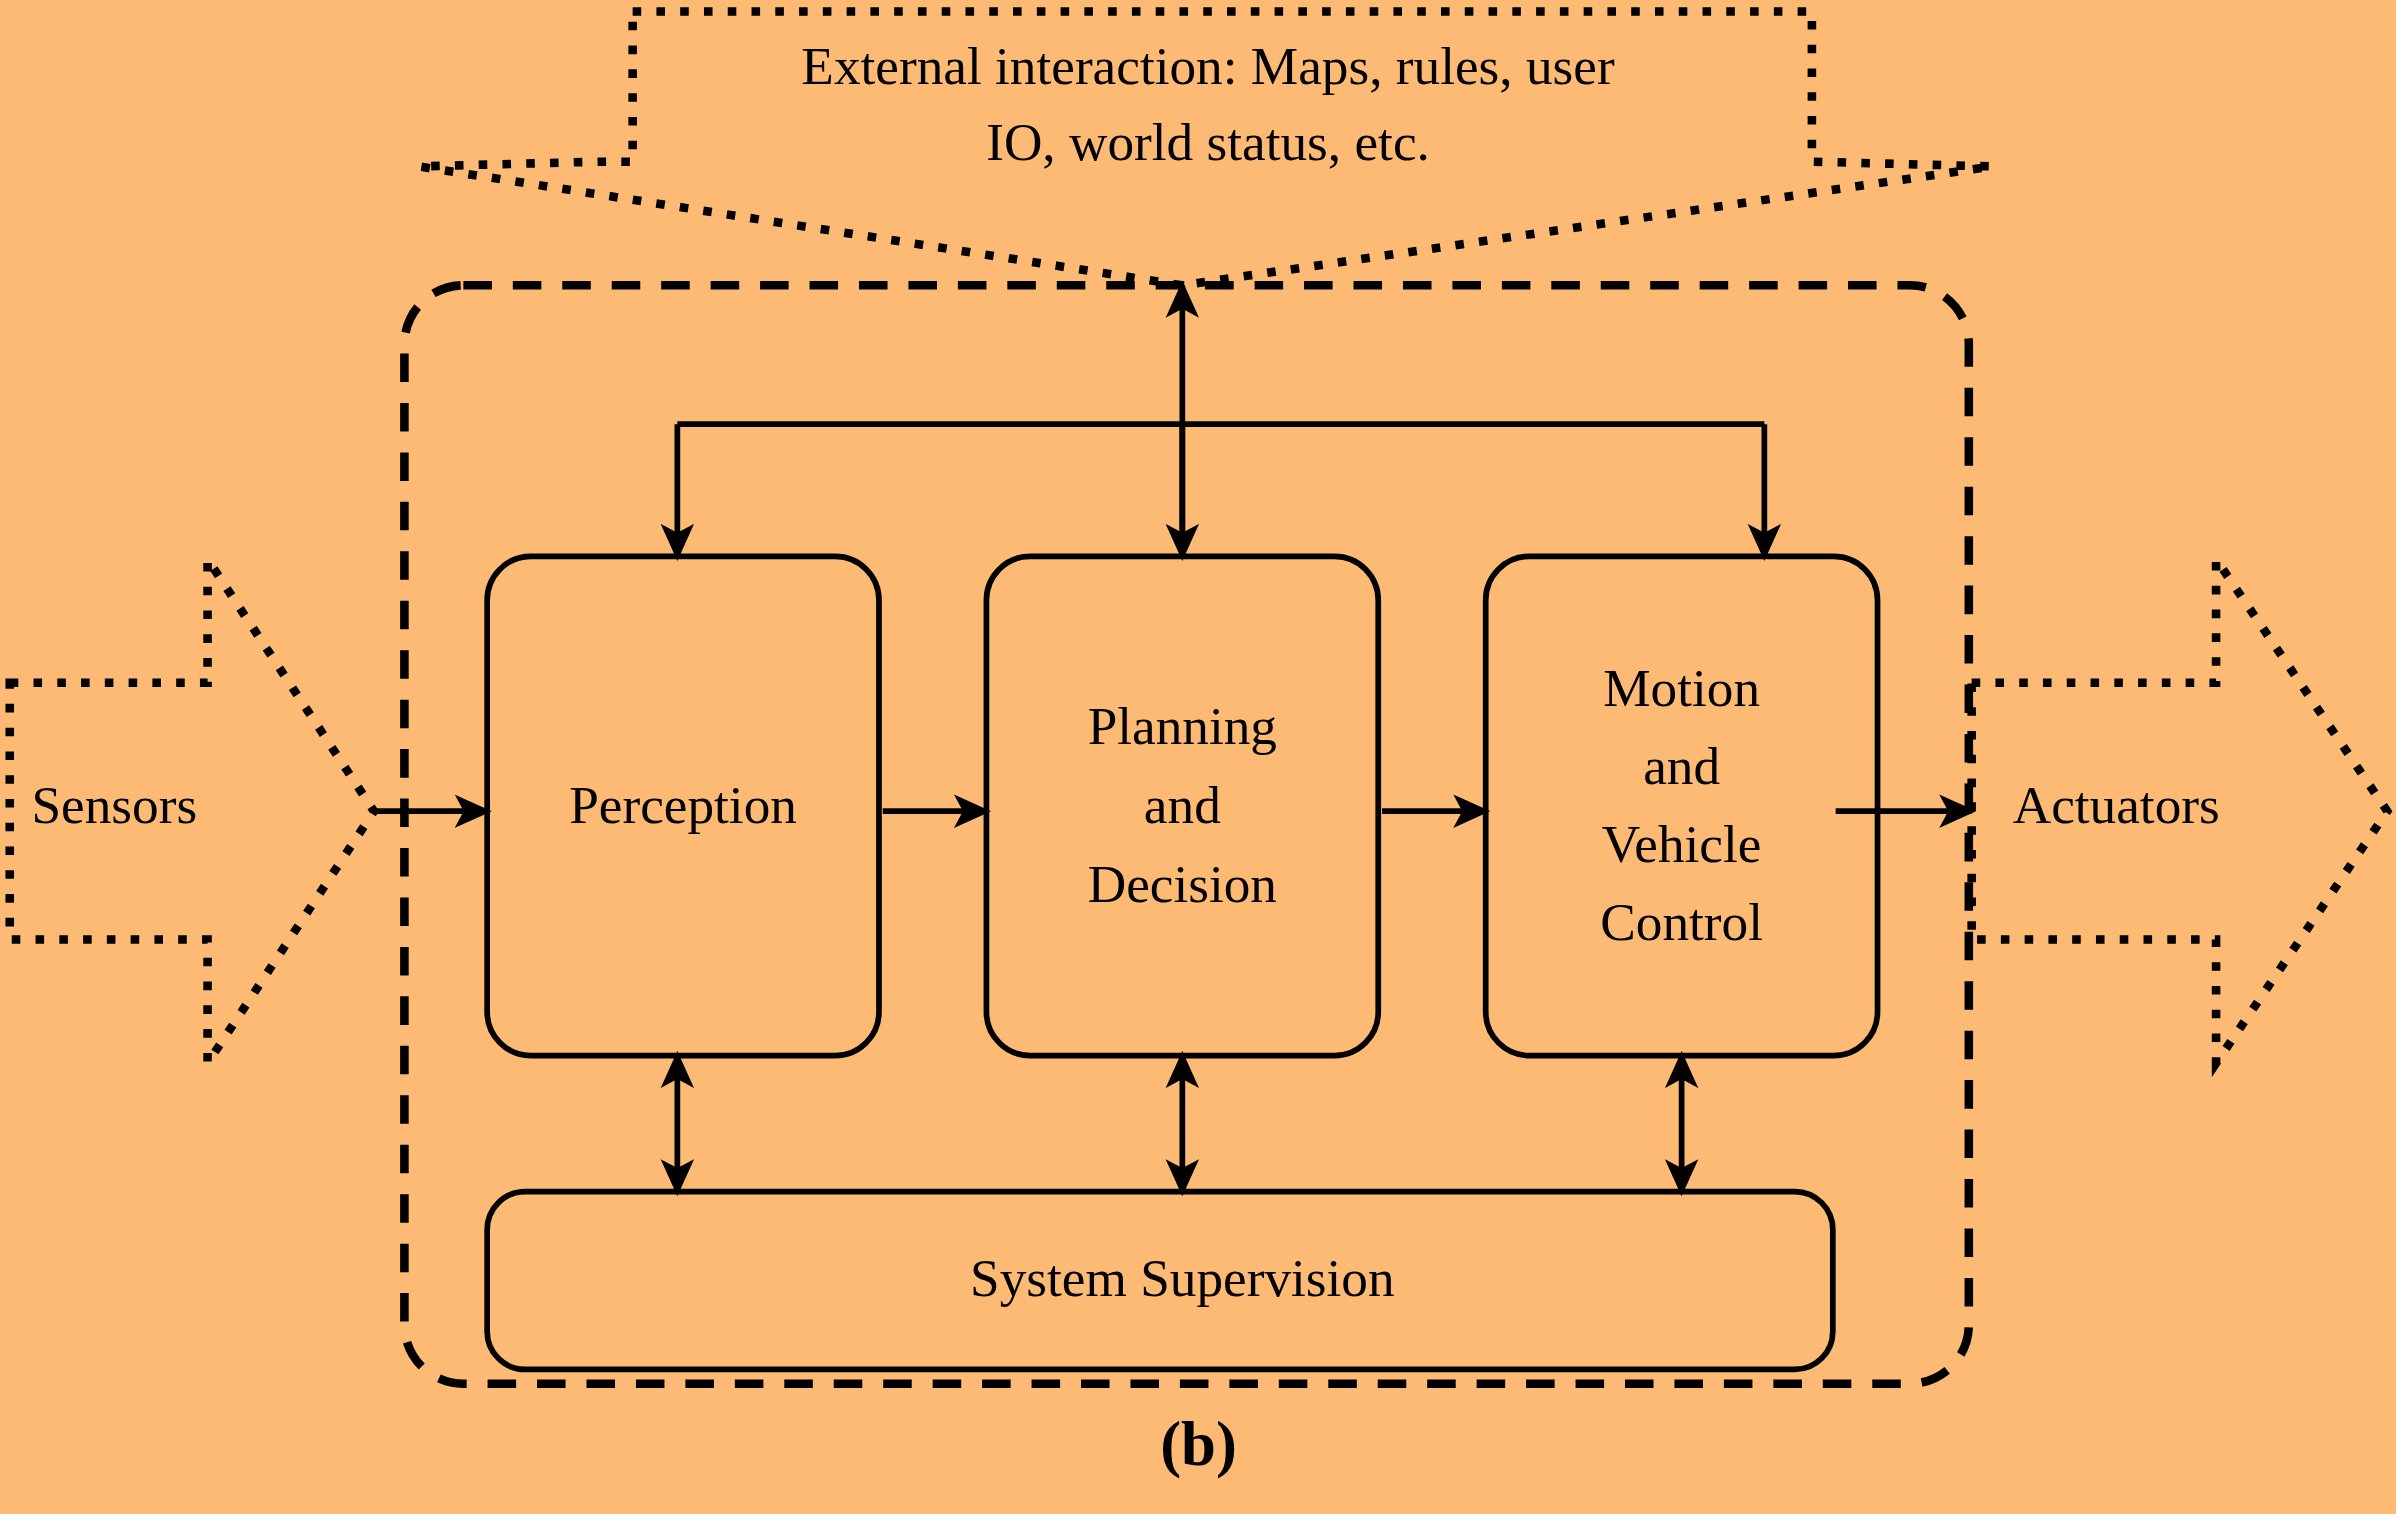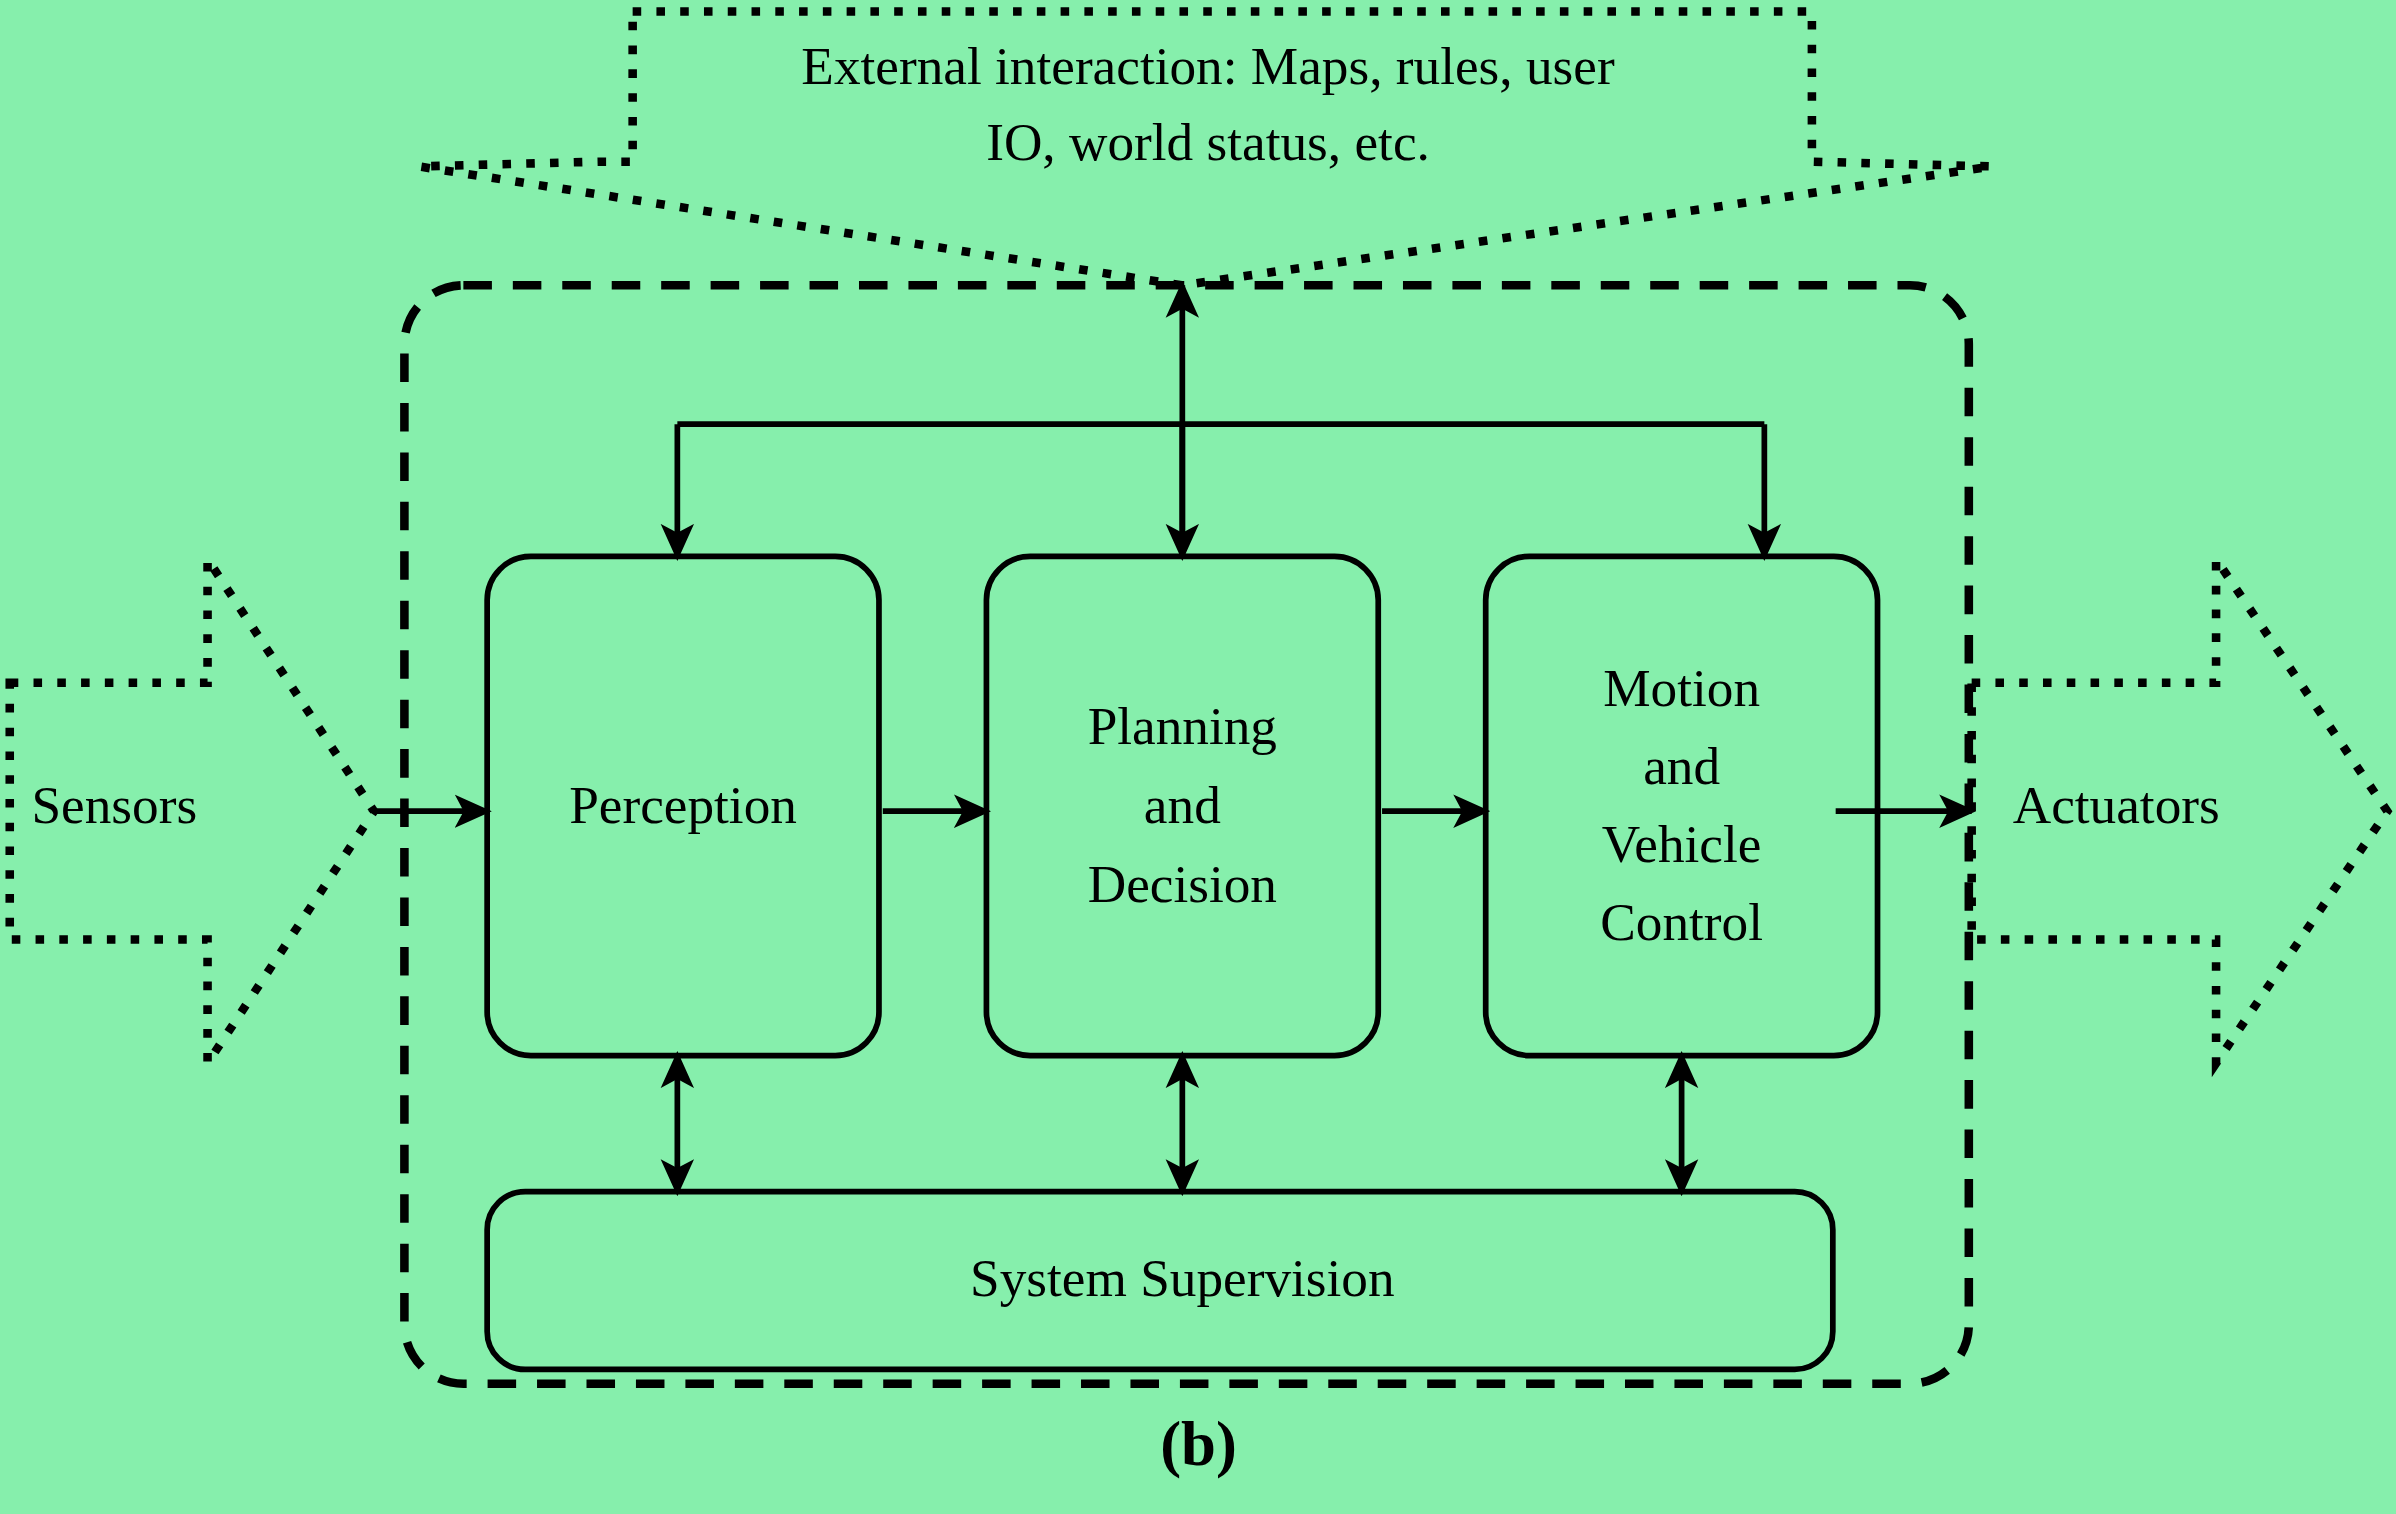--- a/index.html
+++ b/index.html
@@ -4,21 +4,21 @@
 <style>
   html, body {
     margin: 0;
     padding: 0;
     background: #ffffff;
   }
   #page {
     position: relative;
     width: 2397px;
     height: 1514px;
-    background: #86efac;
+    background: #fdba74;
     font-family: "Liberation Serif", "DejaVu Serif", serif;
     overflow: hidden;
   }
   svg.diagram {
     position: absolute;
     inset: 0;
     width: 2397px;
     height: 1514px;
   }
   text {

